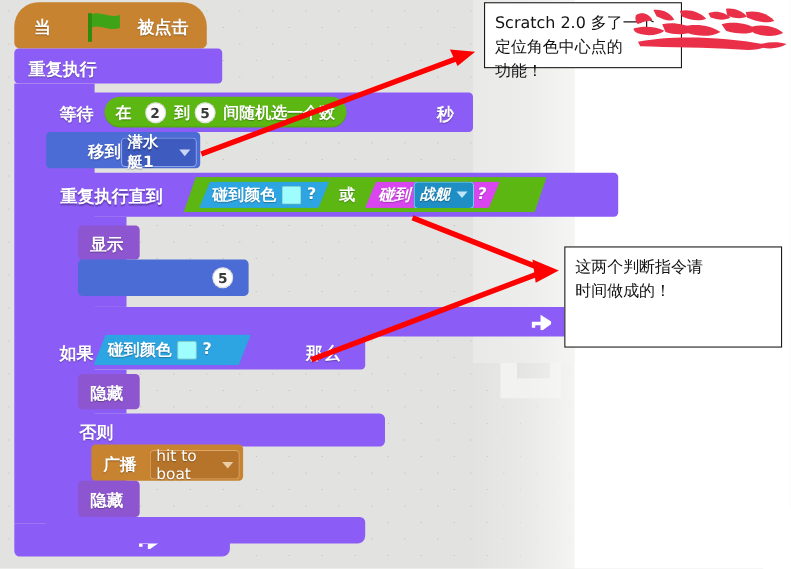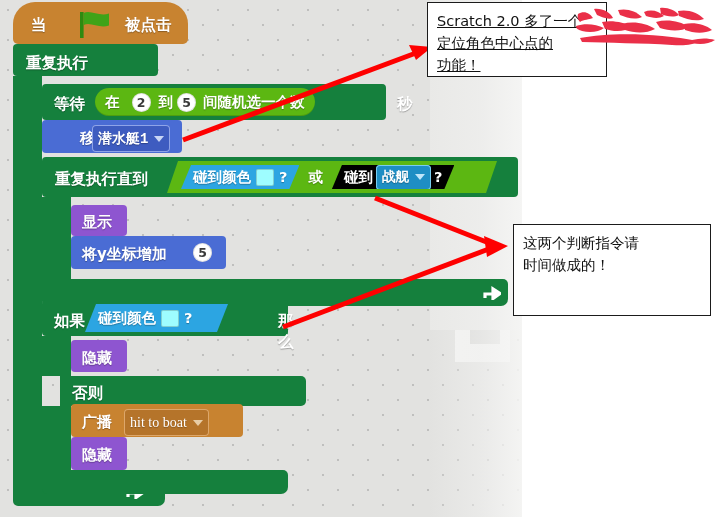--- a/index.html
+++ b/index.html
@@ -23,21 +23,21 @@
     background-position:8px 10px, 23px 25px;
   }
   .canvas-fade{
     position:absolute;left:428px;top:0;width:94px;height:517px;
     background:linear-gradient(to right,rgba(226,226,224,0) 0%,rgba(240,240,239,.55) 55%,rgba(247,247,246,.85) 100%);
     pointer-events:none;
   }
   .bg-shape{
     position:absolute;background:#ececec;pointer-events:none;
   }
-  .c-ctrl {background:#15803d;}
+  .c-ctrl {background:#8b5cf6;padding-left:44px;}
   .c-motion{background:#4a6cd4;}
   .c-look  {background:#8e55d0;}
   .c-event-br{background:#c88330;}
 
   
   .hat{
     position:absolute;
     background:#c88330;
     border-radius:22px 22px 5px 5px;
   }
@@ -146,21 +146,21 @@
   <div style="position:absolute;left:95px;top:88px;height:28px;background:#5cb712;border-radius:14px;display:flex;align-items:center;padding:0 10px;box-sizing:border-box;box-shadow:inset 0 -1px 0 rgba(0,0,0,.14);">
     <span style="font-size:14.5px;font-weight:bold;color:#fff;text-shadow:0 1px 1px rgba(0,0,0,.3);">在</span>
     <span class="oval-num" style="margin-left:12px;">2</span>
     <span style="font-size:14.5px;font-weight:bold;color:#fff;text-shadow:0 1px 1px rgba(0,0,0,.3);margin-left:4px;">到</span>
     <span class="oval-num">5</span>
     <span style="font-size:14.5px;font-weight:bold;color:#fff;text-shadow:0 1px 1px rgba(0,0,0,.3);margin-left:3px;">间随机选一个数</span>
   </div>
 
   <div class="cbar c-motion" style="left:42px;top:120px;width:140px;height:33px;">
     <div style="position:absolute;left:10px;top:9px;font-size:15px;font-weight:bold;color:#fff;text-shadow:0 1px 1px rgba(0,0,0,.3);margin-left:28px;">移到</div>
-    <div class="dropdown dd-motion" style="position:absolute;left:47px;top:5px;height:23px;font-family:Liberation Mono, monospace;">
+    <div class="dropdown dd-motion" style="position:absolute;left:65px;top:5px;height:23px;">
       <span>潜水艇1</span>
       <span class="caret"></span>
     </div>
   </div>
 
   <div class="cbar c-ctrl" style="left:42px;top:157px;width:476px;height:40px;">
     <div style="position:absolute;left:13px;top:12px;font-size:15.5px;font-weight:bold;color:#fff;text-shadow:0 1px 1px rgba(0,0,0,.3);">重复执行直到</div>
   </div>
   <div class="cbar c-ctrl" style="left:42px;top:197px;width:29px;height:82px;border-radius:0;"></div>
   <div class="cbar c-ctrl" style="left:42px;top:279px;width:466px;height:27px;border-radius:0 5px 7px 5px;">
@@ -172,36 +172,35 @@
 
   <div class="hexo outer" style="left:167px;top:161px;width:330px;height:32px;">
 
     <div class="hexo inner" style="background:#2ca5e2;padding:0 12px;">
       <span>碰到颜色</span>
       <span class="swatch" style="background: rgb(158, 253, 255);"></span>
       <span>?</span>
     </div>
     <span style="margin:0 9px;">或</span>
 
-    <div class="hexo inner" style="background:#000000;padding:0 12px;">
+    <div class="hexo inner" style="background:#d946ef;padding:0 12px;font-style:italic;">
       <span>碰到</span>
       <span class="dropdown dd-sense" style="height:21px;font-size:13.5px;">
         <span>战舰</span>
         <span class="caret caret-s"></span>
       </span>
       <span>?</span>
     </div>
   </div>
 
   <div class="cbar c-look" style="left:71px;top:205px;width:56px;height:31px;">
     <div style="position:absolute;left:11px;top:8px;font-size:15px;font-weight:bold;color:#fff;text-shadow:0 1px 1px rgba(0,0,0,.3);">显示</div>
   </div>
 
   <div class="cbar c-motion" style="left:71px;top:236px;width:155px;height:33px;">
-    <div style="position:absolute;left:11px;top:9px;font-size:15px;font-weight:bold;color:#fff;text-shadow:0 1px 1px rgba(0,0,0,.3);">将y坐标增加</div>
     <span class="oval-num" style="position:absolute;left:118px;top:7px;">5</span>
   </div>
 
   <div class="cbar c-ctrl" style="left:42px;top:300px;width:246px;height:36px;">
     <div style="position:absolute;left:12px;top:11px;font-size:15.5px;font-weight:bold;color:#fff;text-shadow:0 1px 1px rgba(0,0,0,.3);">如果</div>
     <div style="position:absolute;left:199px;top:11px;font-size:15.5px;font-weight:bold;color:#fff;text-shadow:0 1px 1px rgba(0,0,0,.3);margin-left:37px;">那么</div>
   </div>
   <div class="hexo" style="left:85px;top:304px;width:143px;height:28px;background:#2ca5e2;padding:0 13px;">
     <span>碰到颜色</span>
     <span class="swatch" style="background: rgb(158, 253, 255);"></span>
@@ -212,21 +211,21 @@
   <div class="cbar c-look" style="left:71px;top:340px;width:56px;height:32px;">
     <div style="position:absolute;left:11px;top:9px;font-size:15px;font-weight:bold;color:#fff;text-shadow:0 1px 1px rgba(0,0,0,.3);">隐藏</div>
   </div>
 
   <div class="cbar c-ctrl" style="left:60px;top:376px;width:246px;height:30px;border-radius:0 5px 5px 0;">
     <div style="position:absolute;left:12px;top:7px;font-size:15.5px;font-weight:bold;color:#fff;text-shadow:0 1px 1px rgba(0,0,0,.3);">否则</div>
   </div>
 
   <div class="cbar c-ctrl" style="left:42px;top:406px;width:29px;height:66px;border-radius:0;"></div>
 
-  <div class="cbar c-event-br" style="left:71px;top:404px;width:172px;height:33px;font-family:Liberation Serif, serif;">
+  <div class="cbar c-event-br" style="left:83px;top:404px;width:138px;height:33px;">
     <div style="position:absolute;left:11px;top:9px;font-size:15px;font-weight:bold;color:#fff;text-shadow:0 1px 1px rgba(0,0,0,.3);">广播</div>
     <div class="dropdown dd-event" style="position:absolute;left:50px;top:5px;height:23px;font-weight:normal;">
       <span style="font-weight:normal;">hit to boat</span>
       <span class="caret caret-e"></span>
     </div>
   </div>
 
   <div class="cbar c-look" style="left:71px;top:437px;width:56px;height:33px;">
     <div style="position:absolute;left:11px;top:9px;font-size:15px;font-weight:bold;color:#fff;text-shadow:0 1px 1px rgba(0,0,0,.3);">隐藏</div>
   </div>
@@ -236,21 +235,21 @@
   <svg class="arrow-svg" viewBox="0 0 719 517">
     <g stroke="#fe0000" stroke-width="5" fill="none">
       <line x1="183" y1="140" x2="424" y2="50"></line>
       <line x1="375" y1="198" x2="494" y2="245"></line>
       <line x1="283" y1="327" x2="494" y2="247"></line>
     </g>
     <path d="M432 47 L409 45 L416 60 Z" fill="#fe0000"></path>
     <path d="M508 246 L484 236 L487 257 Z" fill="#fe0000"></path>
   </svg>
 
-  <div class="note" style="left:427px;top:2px;width:180px;height:75px;text-decoration:underline;">
+  <div class="note" style="left:440px;top:2px;width:180px;height:60px;">
     <div>Scratch 2.0 多了一个</div>
     <div>定位角色中心点的</div>
     <div>功能！</div>
   </div>
 
   <div class="note" style="left:513px;top:224px;width:198px;height:92px;">
     <div>这两个判断指令请</div>
     <div>时间做成的！</div>
   </div>
 

